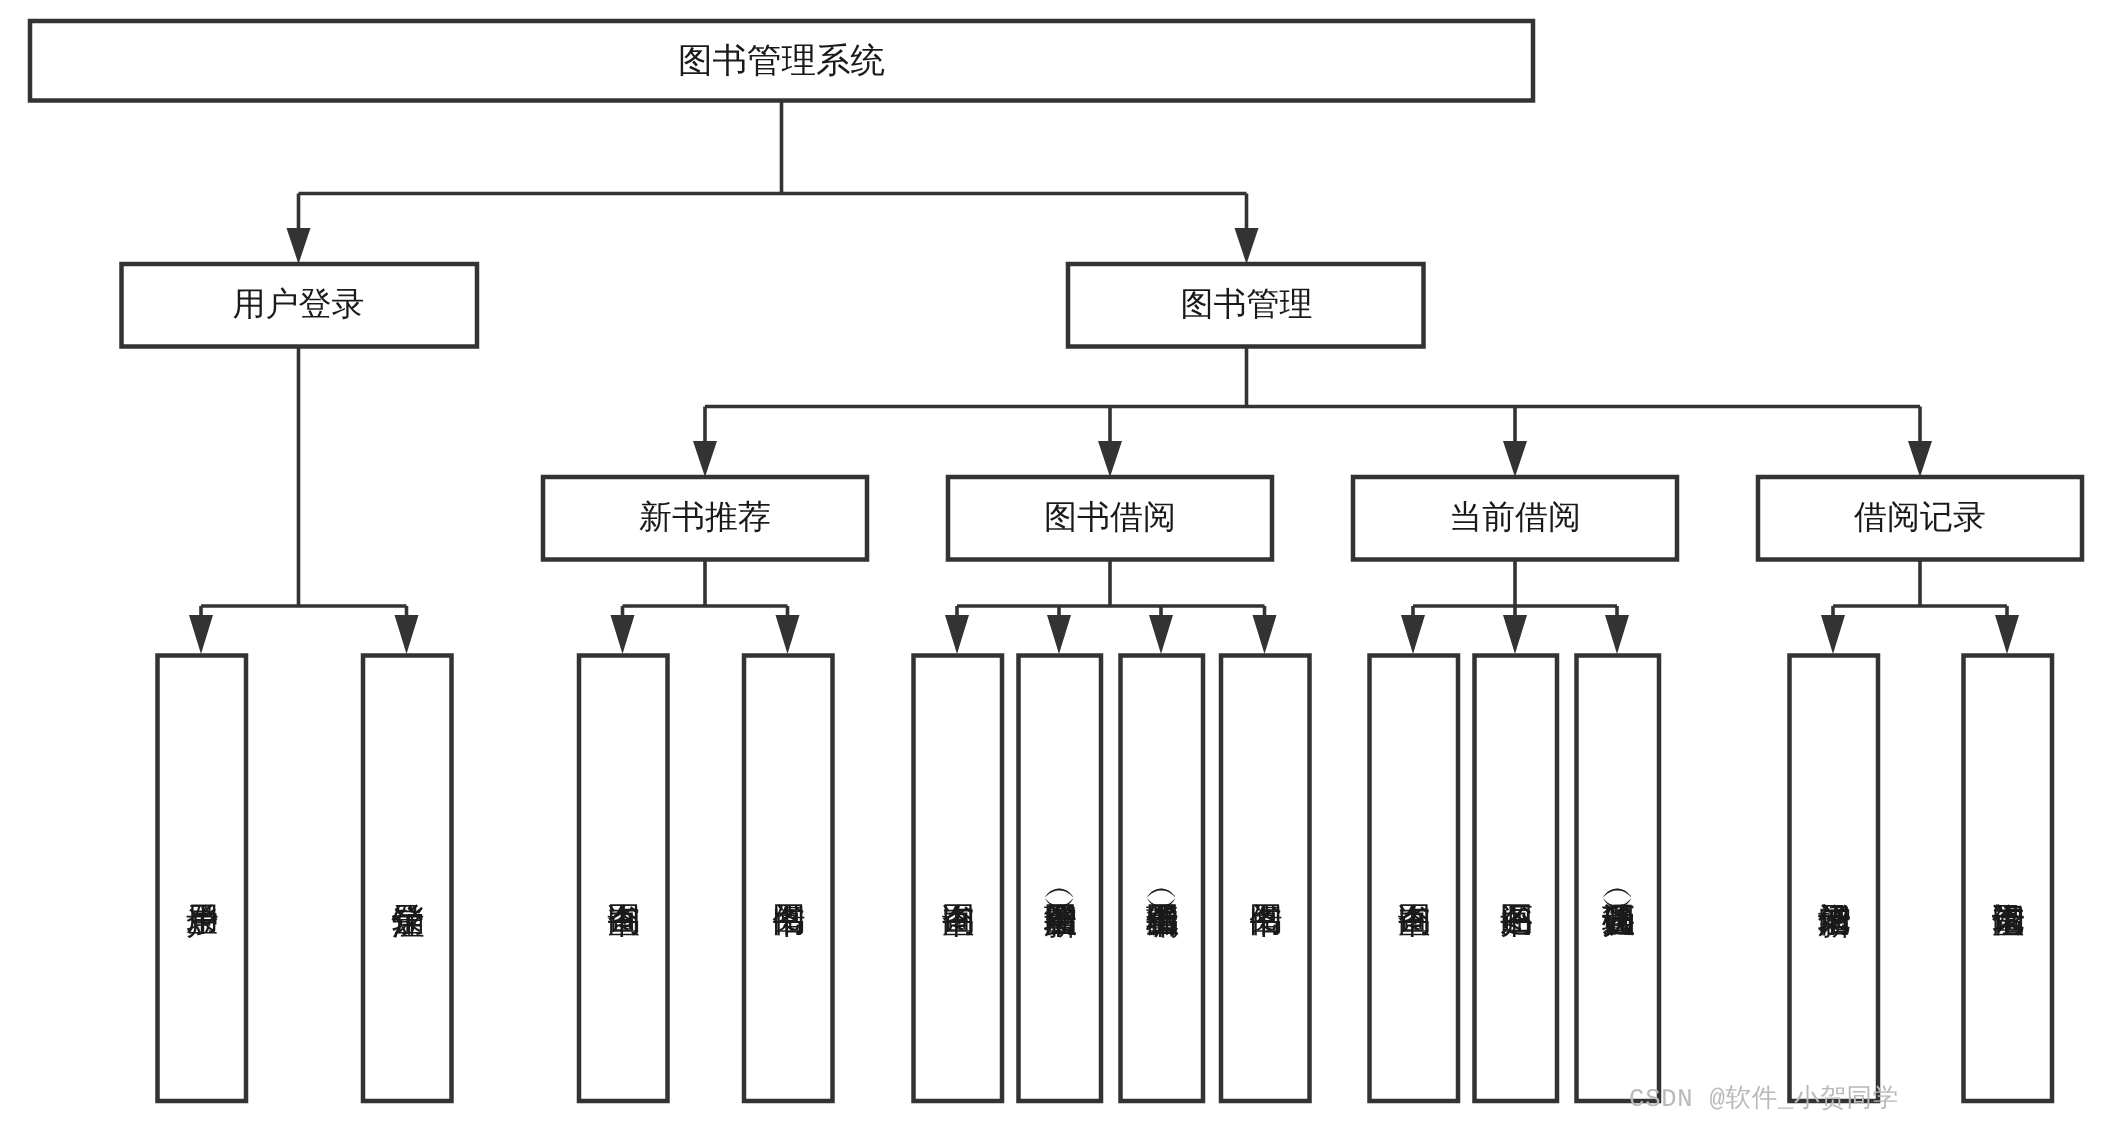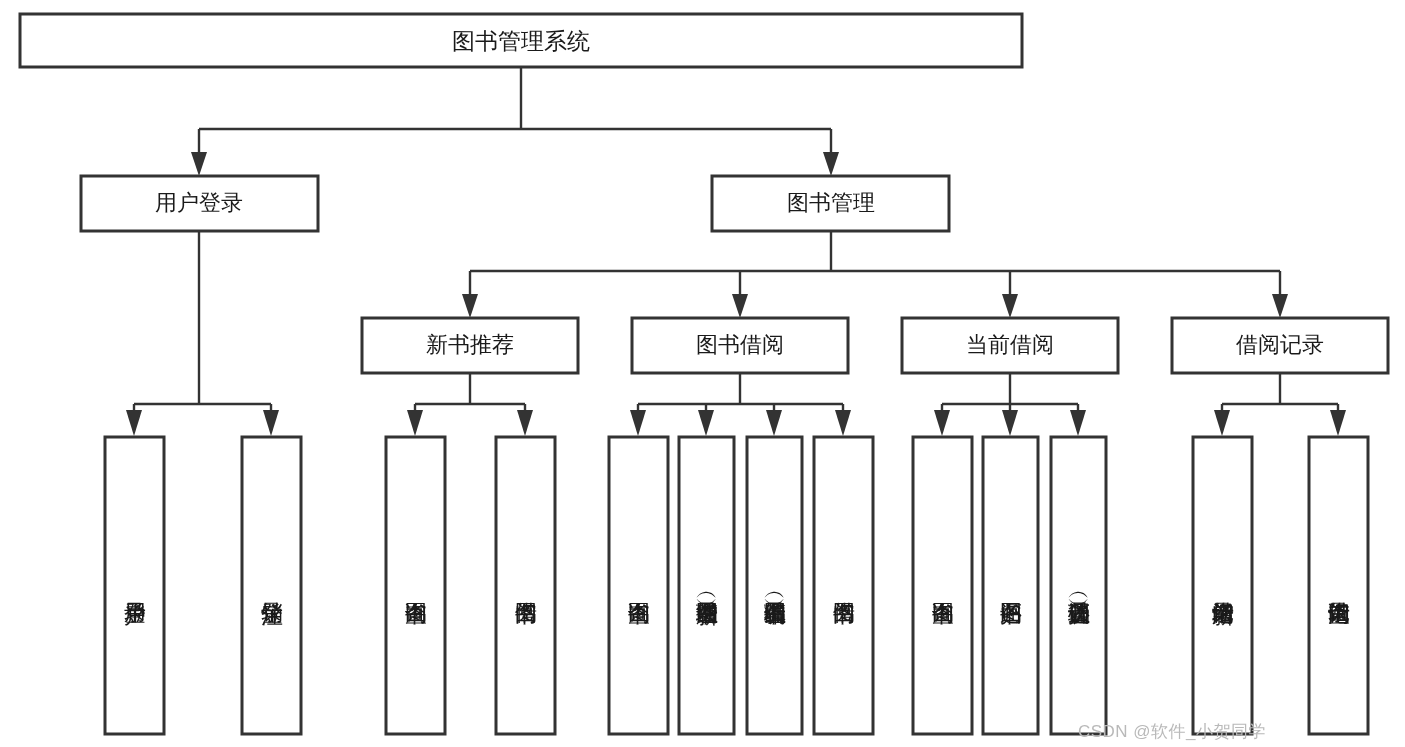--- a/index.html
+++ b/index.html
@@ -57,21 +57,21 @@
     writing-mode: vertical-rl;
     glyph-orientation-vertical: 0;
   }
   .title-label {
     font-size: 23px;
   }
   .watermark-text {
     position: absolute;
     right: 8px;
     bottom: 4px;
-    font-family: Liberation Sans, sans-serif;
+    font-family: Liberation Mono, monospace;
     font-size: 17px;
     color: #b9b9b9;
     white-space: nowrap;
     letter-spacing: 0.5px;
     user-select: none;
   }
 </style>
 </head>
 <body>
 

